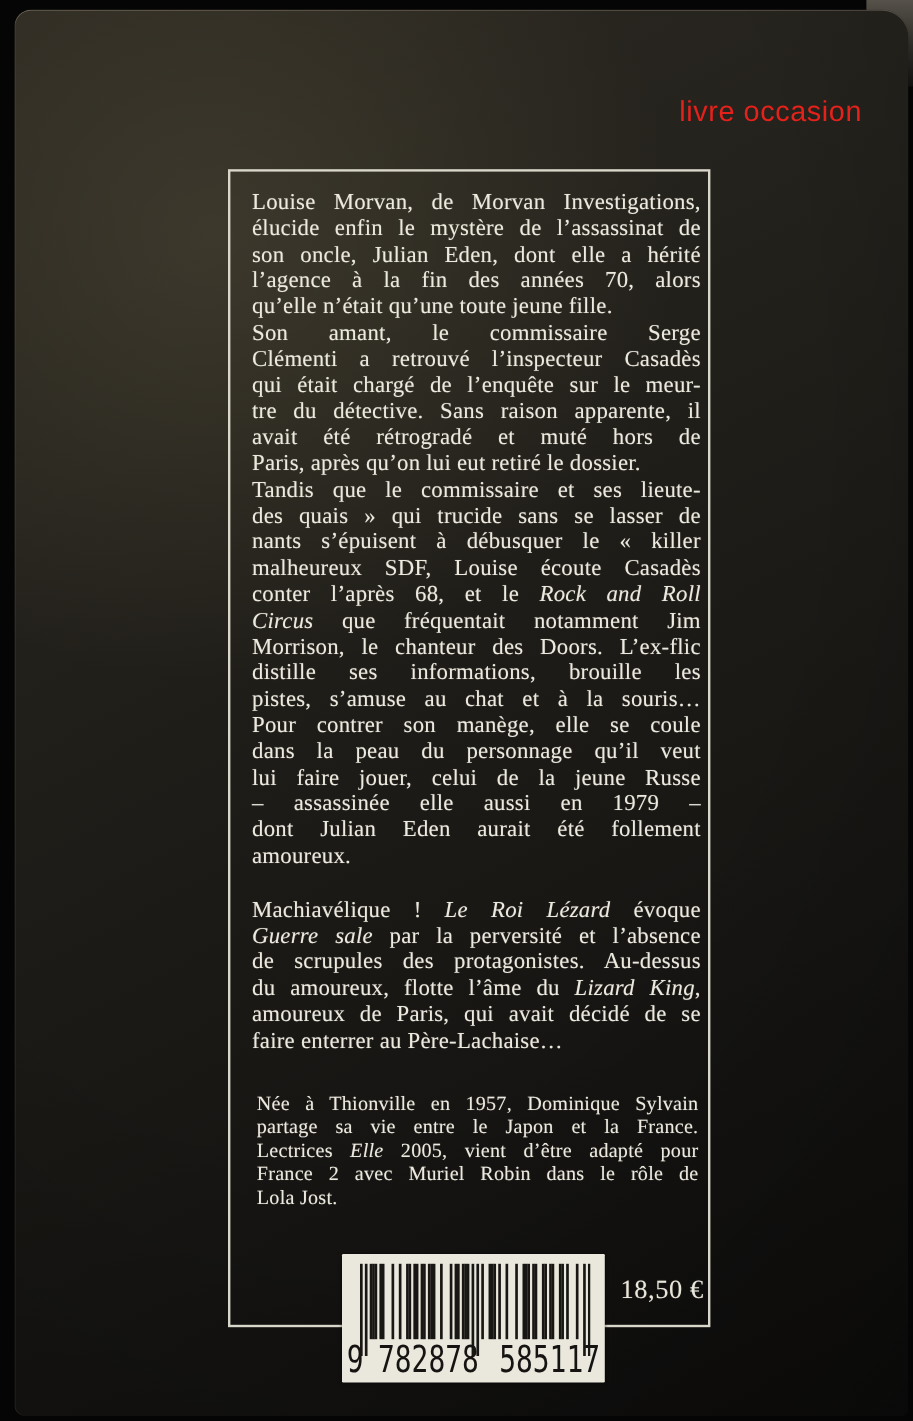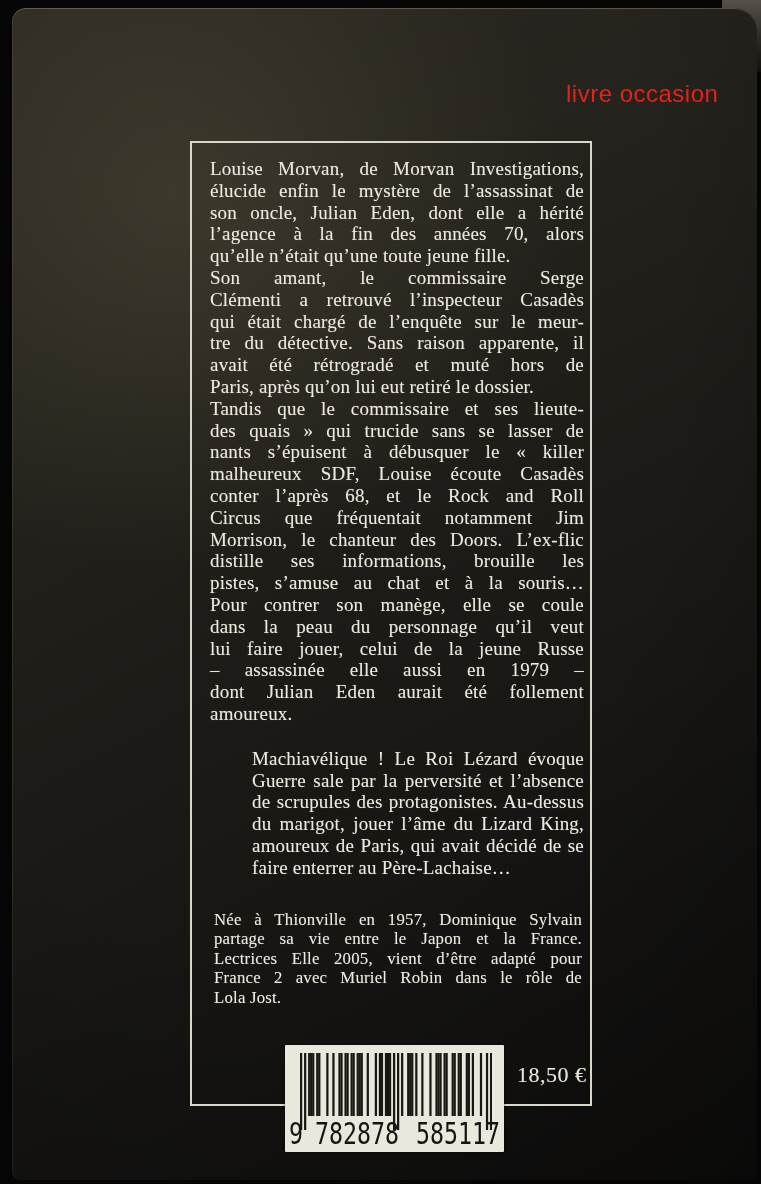--- a/index.html
+++ b/index.html
@@ -23,26 +23,26 @@
   .overlay-label { position:absolute; left:554px; top:72px;
     font-family:"Liberation Sans", sans-serif; font-size:24px; font-weight:400;
     color:#e4211b; letter-spacing:0.5px; white-space:nowrap; }
 
   .frame { position:absolute; left:178px; top:133px; width:402px; height:965px;
     border:2px solid #d9d6ca; }
 
   .copy { padding:15px 6px 0 18px; color:#ece9df;
     text-shadow:0 0 1px rgba(240,235,220,0.35); }
   .para { font-size:19px; line-height:21.8px; letter-spacing:0.2px; }
-  .para.gap { margin-top:23px;margin-left:42px; }
+  .para.gap { margin-top:23px; }
   .para.small { font-size:16.8px; line-height:19.6px; margin-left:4px; margin-right:2px; }
   .para.small.gap { margin-top:31px; }
   .line { text-align:justify; text-align-last:justify; white-space:normal; }
   .line.last { text-align-last:left; }
-  .it { }
+  .it { font-style:italic; }
 
   .price { position:absolute; left:505px; top:1054px; font-size:22px;
     color:#e9e6da; letter-spacing:0.5px; white-space:nowrap;
     text-shadow:0 0 1px rgba(240,235,220,0.35); }
 
   .barcode { position:absolute; left:273px; top:1037px; width:219px; height:107px;
     background:#eae8dc; border-radius:1px; box-shadow:0 0 3px rgba(0,0,0,0.6); }
   .barcode svg { position:absolute; left:15px; top:8px; width:192px; height:77px; }
   .digits { position:absolute; left:0; top:72px; width:100%; height:33px; }
   .dg { position:absolute; top:0; font-family:"DejaVu Sans Mono", monospace;
@@ -90,21 +90,21 @@
           <div class="line"><span>dans la peau du personnage qu’il veut</span></div>
           <div class="line"><span>lui faire jouer, celui de la jeune Russe</span></div>
           <div class="line"><span>– assassinée elle aussi en 1979 –</span></div>
           <div class="line"><span>dont Julian Eden aurait été follement</span></div>
           <div class="line last"><span>amoureux.</span></div>
         </div>
         <div class="para gap">
           <div class="line"><span>Machiavélique ! </span><span class="it">Le Roi Lézard</span><span> évoque</span></div>
           <div class="line"><span class="it">Guerre sale</span><span> par la perversité et l’absence</span></div>
           <div class="line"><span>de scrupules des protagonistes. Au-dessus</span></div>
-          <div class="line"><span>du marigot, jouer l’âme du </span><span class="it">Lizard King</span><span>,</span></div>
+          <div class="line"><span>du amoureux, flotte l’âme du </span><span class="it">Lizard King</span><span>,</span></div>
           <div class="line"><span>amoureux de Paris, qui avait décidé de se</span></div>
           <div class="line last"><span>faire enterrer au Père-Lachaise…</span></div>
         </div>
         <div class="para small gap">
           <div class="line"><span>Née à Thionville en 1957, Dominique Sylvain</span></div>
           <div class="line"><span>partage sa vie entre le Japon et la France.</span></div>
           <div class="line"><span>Lectrices </span><span class="it">Elle</span><span> 2005, vient d’être adapté pour</span></div>
           <div class="line"><span>France 2 avec Muriel Robin dans le rôle de</span></div>
           <div class="line last"><span>Lola Jost.</span></div>
         </div>

